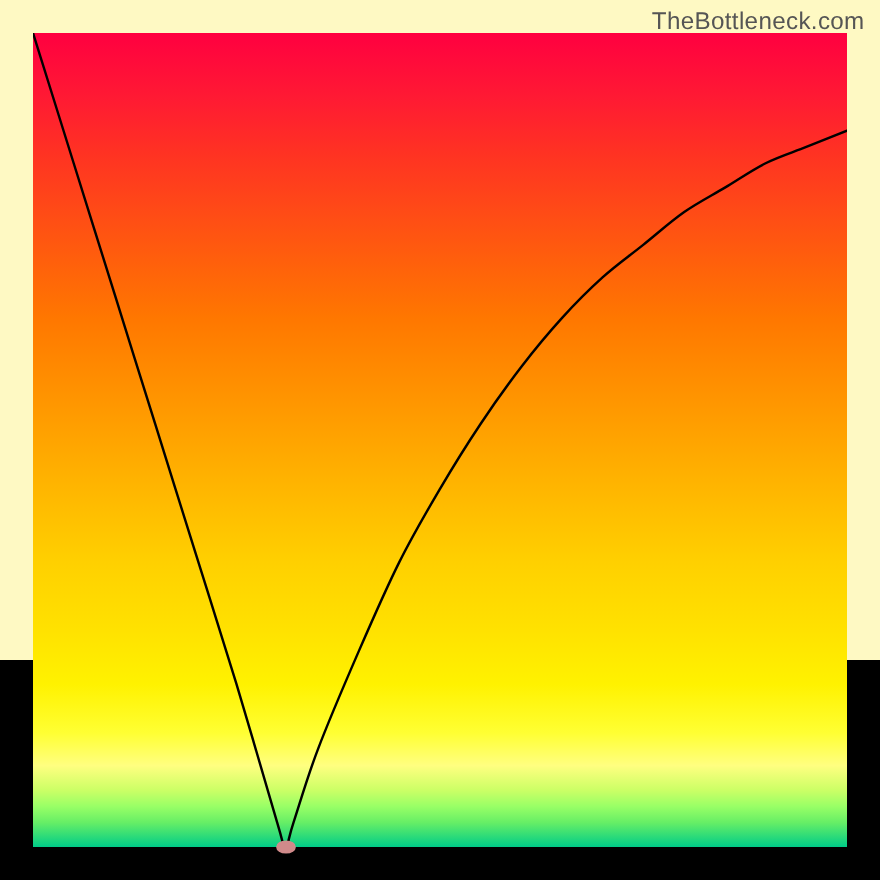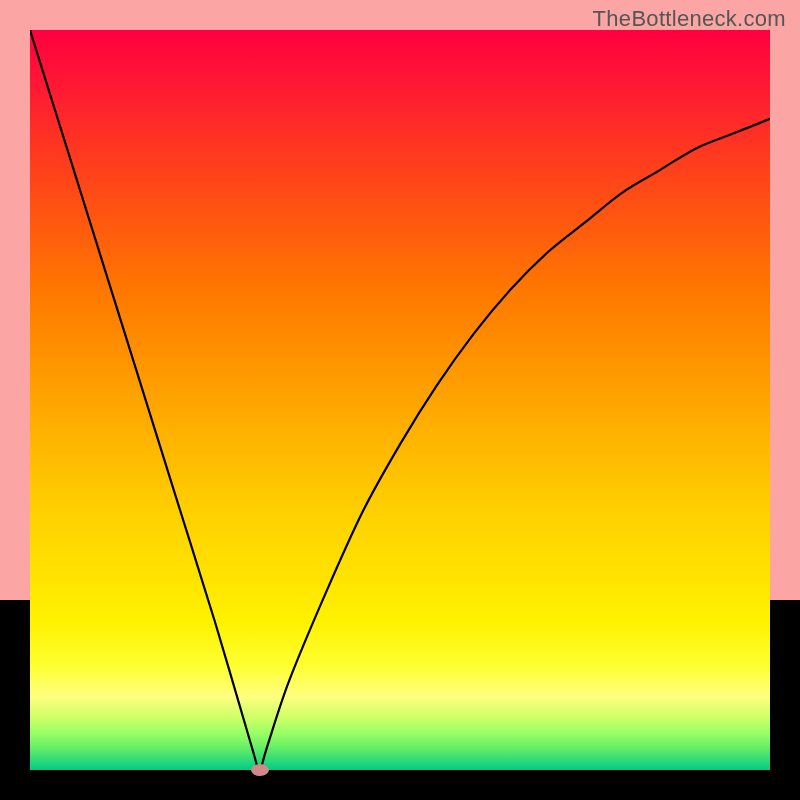--- a/index.html
+++ b/index.html
@@ -8,21 +8,21 @@
     width: 800px;
     height: 800px;
     overflow: hidden;
     background: #000;
     font-family: Arial, Helvetica, sans-serif;
   }
   .frame {
     position: relative;
     width: 800px;
     height: 600px;
-    background: #fca5a5;
+    background: #fef9c3;
   }
   .plot-area {
     position: absolute;
     left: 30px;
     top: 30px;
     width: 740px;
     height: 740px;
     background: linear-gradient(to bottom,
       #ff0040 0%,
       #ff1a33 8%,

